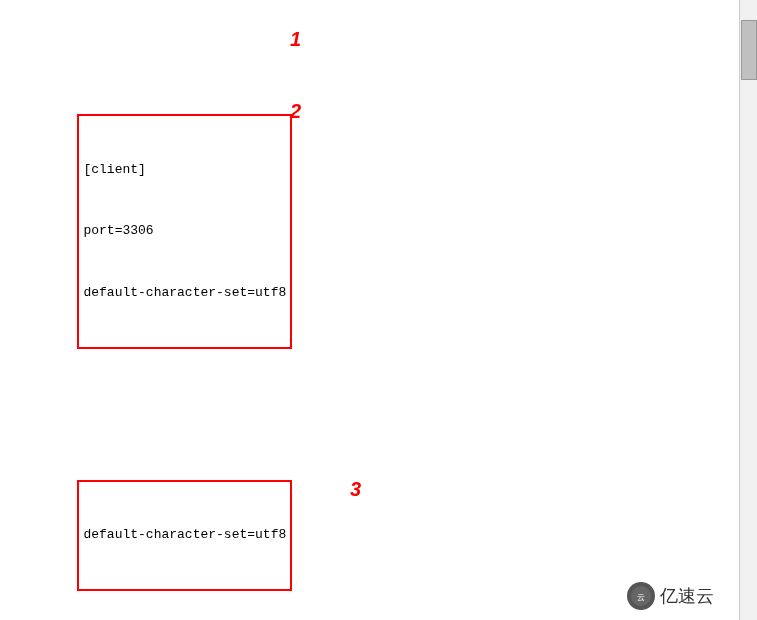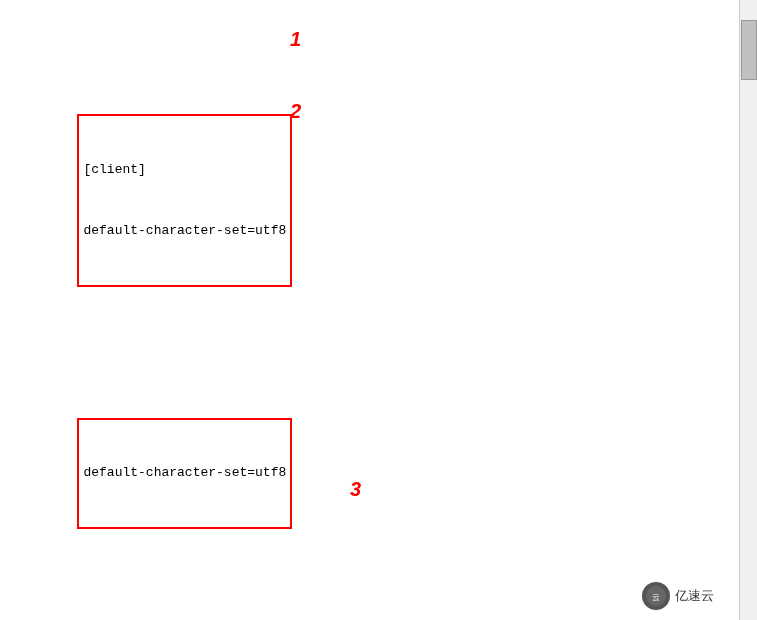--- a/index.html
+++ b/index.html
@@ -89,21 +89,21 @@
       background: #555;
       border-radius: 50%;
       display: flex;
       align-items: center;
       justify-content: center;
       color: white;
       font-size: 10px;
     }
     .watermark-text {
       font-family: Liberation Mono, monospace;
-      font-size: 13px;
+      font-size: 18px;
       color: #333;
     }
   </style>
 </head>
 <body>
 
 <div class="main-container">
   <div class="content-area">
 
     <span class="annotation annotation-1">1</span>
@@ -111,20 +111,21 @@
     <span class="annotation annotation-2">2</span>
 
     <span class="annotation annotation-3">3</span>
 
     <div class="code-block">
 
       
       <div style="margin-bottom:4px;">
         <div class="box1">
           <span class="code-line">[client]</span>
+          <span class="code-line">port=3306</span>
           <span class="code-line">default-character-set=utf8</span>
         </div>
       </div>
 
       
       <div style="margin-bottom:4px;">
         <div class="box2">
           <span class="code-line">default-character-set=utf8</span>
         </div>
       </div>

